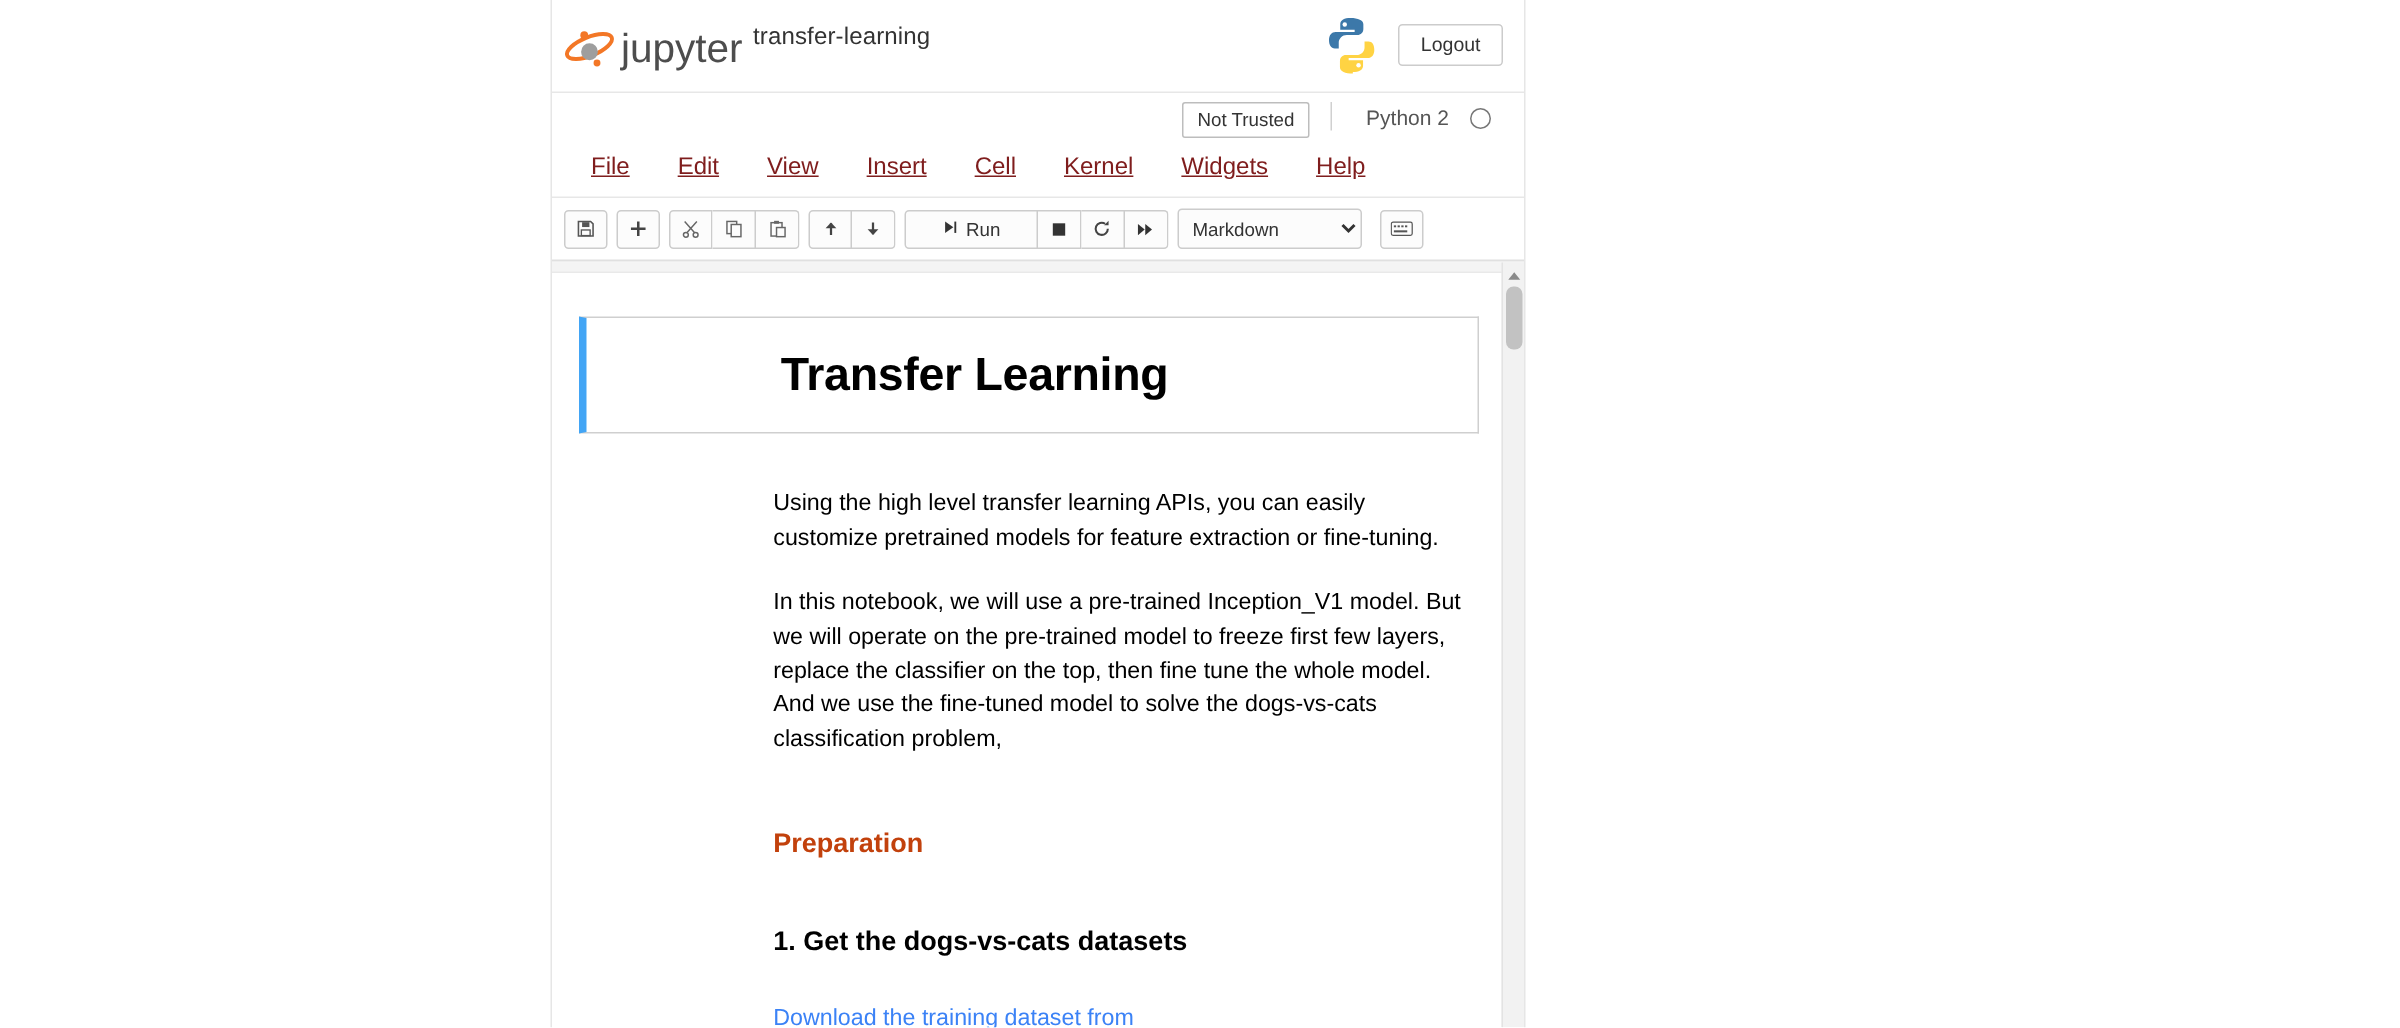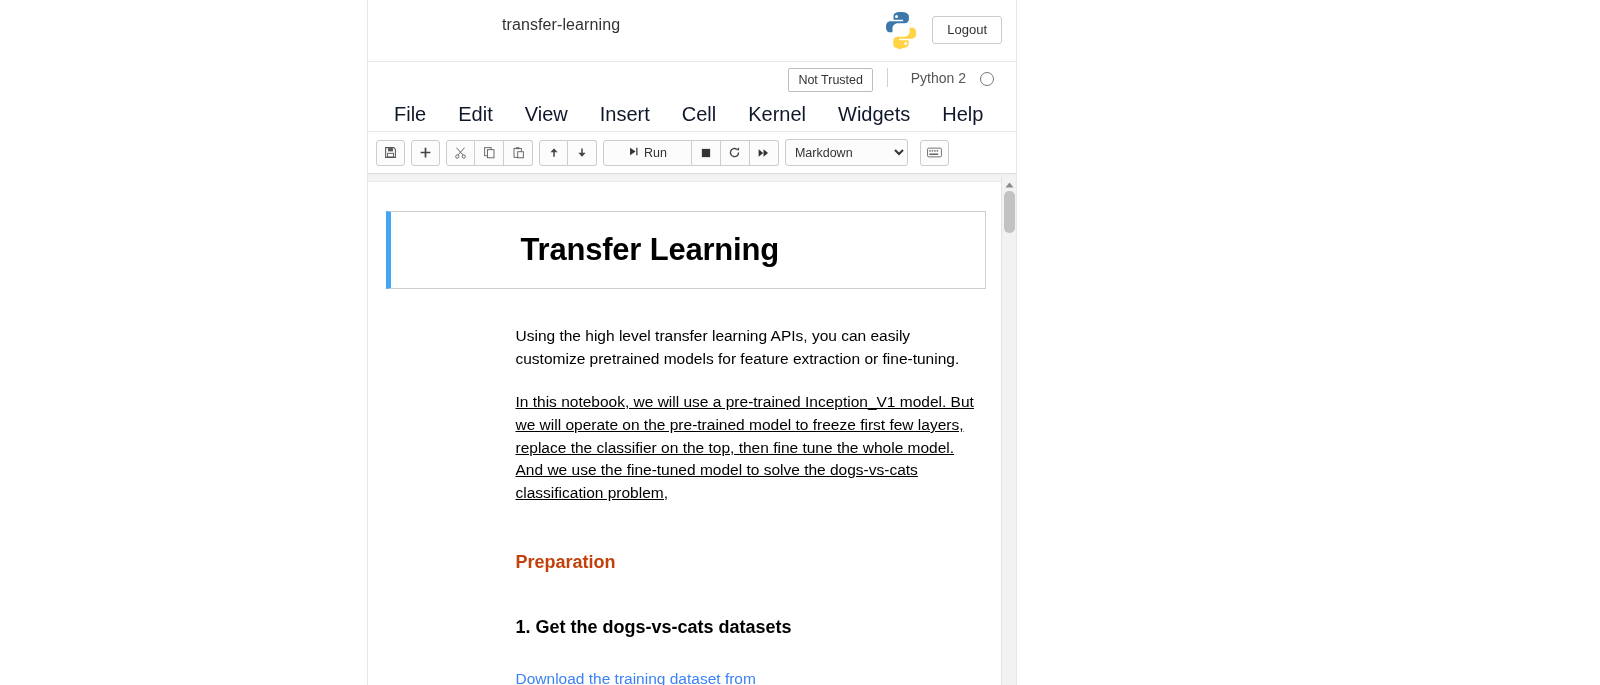--- a/index.html
+++ b/index.html
@@ -118,25 +118,26 @@
   }
   #menubar {
     position: absolute;
     left: 0;
     top: 34px;
     display: flex;
     gap: 0;
     padding-left: 10px;
   }
   .menu-item {
-    font-size: 20px;
-    color: #0f172a;
+    font-size: 16px;
+    color: #7f1d1d;
     padding: 7px 16px;
     cursor: pointer;
     white-space: nowrap;
+    text-decoration: underline;
   }
 
   
   #toolbar {
     position: relative;
     height: 42px;
     background: #ffffff;
     border-bottom: 1px solid #e0e0e0;
     display: flex;
     align-items: center;
@@ -249,21 +250,21 @@
     padding: 0;
     margin-top: 12px;
   }
   .md-p {
     font-size: 15.5px;
     line-height: 1.46;
     color: #000000;
     margin: 0 0 0 130px;
     width: 460px;
   }
-  .md-p + .md-p { margin-top: 21px; text-decoration: underline; }
+  .md-p + .md-p { margin-top: 21px; }
   .md-h2 {
     font-size: 18px;
     font-weight: bold;
     color: #c2410c;
     margin: 48px 0 0 130px;
   }
   .md-h3 {
     font-size: 18px;
     font-weight: bold;
     color: #000000;
@@ -279,20 +280,32 @@
 </style>
 </head>
 <body>
 
 <div id="page">
 
   <div id="notebook-window">
 
     <div id="header">
 
+      <div id="logo">
+        <svg viewBox="0 0 130 42" width="130" height="42">
+
+          <g transform="translate(2,4)">
+            <ellipse cx="17" cy="17" rx="16" ry="6.2" fill="none" stroke="#F37726" stroke-width="2.6" transform="rotate(-22 17 17)"></ellipse>
+            <circle cx="17" cy="20.5" r="5.6" fill="#9E9E9E"></circle>
+            <circle cx="13.5" cy="9.5" r="2.6" fill="#F37726"></circle>
+            <circle cx="22" cy="28" r="2.3" fill="#F37726"></circle>
+          </g>
+          <text x="40" y="31" font-family="Liberation Sans, sans-serif" font-size="27" fill="#4D4D4D">jupyter</text>
+        </svg>
+      </div>
 
       <div id="notebook-name">transfer-learning</div>
 
       <div id="py-logo">
         <svg viewBox="0 0 34 40" width="34" height="40">
           <path d="M16.3 2c-4 0-6.8 1.3-6.8 4.2v3.6h9.6v1.5H6.4c-2.6 0-4.4 2.1-4.4 5.4 0 3.3 1.3 5.6 3.9 5.6h2.6v-3.9c0-2.8 2.4-5.1 5.3-5.1h7.1c2.3 0 4-1.7 4-4V6.2C24.9 3.5 21.4 2 16.3 2z" fill="#3C78A9"></path>
           <circle cx="12.5" cy="6.4" r="1.5" fill="#ffffff"></circle>
           <path d="M17.9 38c4 0 6.8-1.3 6.8-4.2v-3.6h-9.6v-1.5h12.7c2.6 0 4.4-2.1 4.4-5.4 0-3.3-1.3-5.6-3.9-5.6h-2.6v3.9c0 2.8-2.4 5.1-5.3 5.1h-7.1c-2.3 0-4 1.7-4 4v4.1c0 2.7 3.5 4.2 8.6 4.2z" fill="#FFD343"></path>
           <circle cx="21.7" cy="33.5" r="1.5" fill="#ffffff"></circle>
         </svg>

